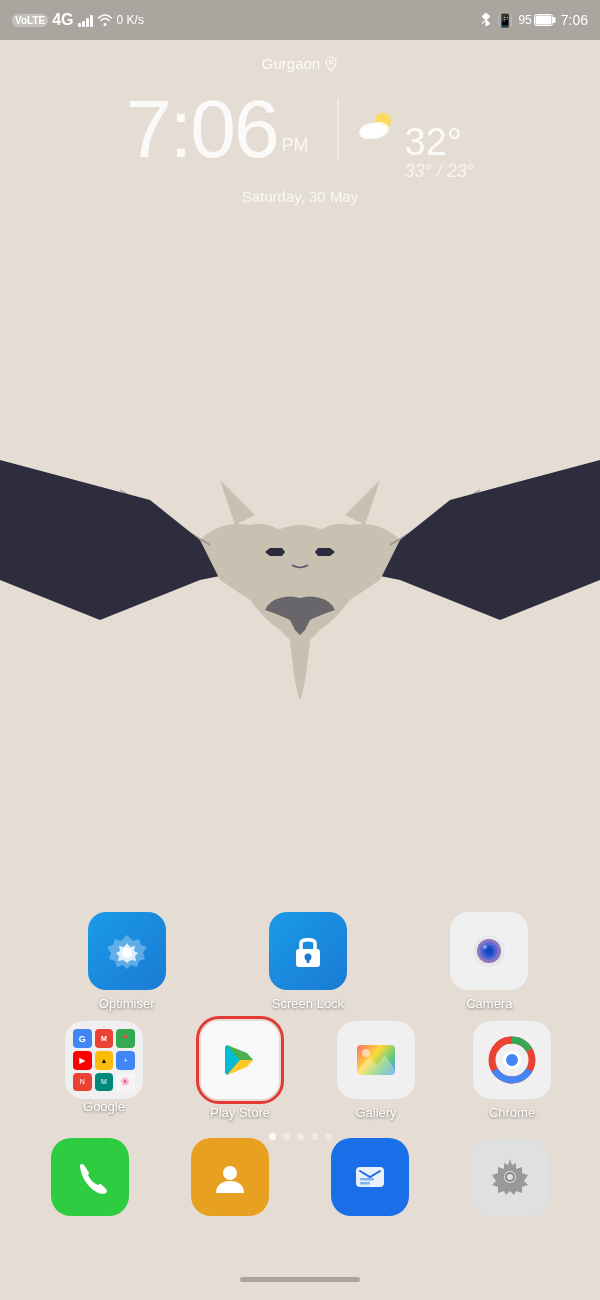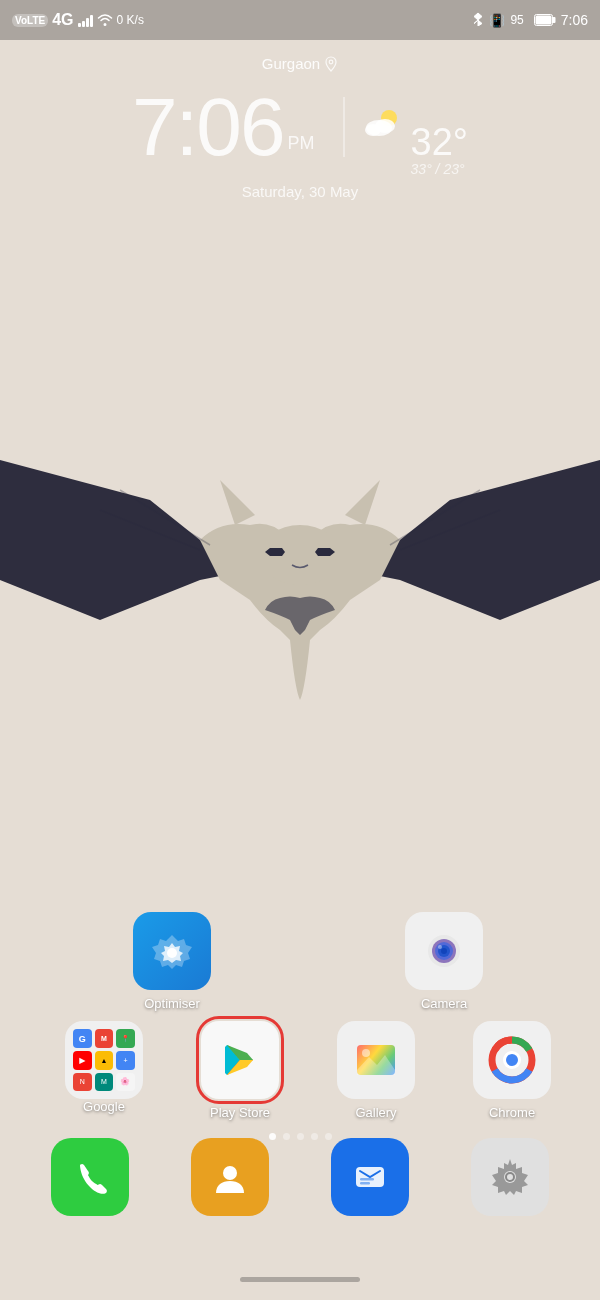--- a/index.html
+++ b/index.html
@@ -106,21 +106,21 @@
       align-items: flex-start;
       margin-top: 47px;
     }
     .weather-temp {
       font-size: 38px;
       font-weight: 200;
       color: rgba(255,255,255,0.85);
       line-height: 1;
     }
     .weather-range {
-      font-size: 14px;
+      font-size: 18px;
       color: rgba(255,255,255,0.7);
       font-style: italic;
     }
     .weather-icon-inline {
       font-size: 36px;
       margin-right: 6px;
       align-self: center;
     }
     .date-row {
       font-size: 15px;
@@ -306,21 +306,21 @@
     </span>
     <span style="font-size:12px;">0 K/s</span>
   </div>
   <div class="status-right">
     <span>
       <svg width="12" height="14" viewBox="0 0 12 14" fill="white">
         <path d="M6 1 L10 4.5 L6 8 L10 11.5 L6 14 L6 8 L2 11.5 L6 8 L2 4.5 L6 1Z" stroke="white" stroke-width="1" fill="white"></path>
       </svg>
     </span>
     <span style="font-size:13px;">📳</span>
-    <span style="display:flex;align-items:center;gap:10px;">
+    <span style="display:flex;align-items:center;gap:2px;">
       <span style="font-size:12px;">95</span>
       <svg width="22" height="12" viewBox="0 0 22 12" fill="none">
         <rect x="0.5" y="0.5" width="18" height="11" rx="2" stroke="white" stroke-width="1"></rect>
         <rect x="18.5" y="3" width="3" height="6" rx="1" fill="white"></rect>
         <rect x="1.5" y="1.5" width="16" height="9" rx="1.5" fill="white"></rect>
       </svg>
     </span>
     <span style="font-size:14px;font-weight:500;">7:06</span>
   </div>
 </div>
@@ -367,20 +367,31 @@
       <div class="app-icon-wrapper optimiser-bg">
         <svg width="44" height="44" viewBox="0 0 44 44" fill="none">
           <path d="M22 6 L28 12 L34 10 L36 16 L42 18 L38 24 L40 30 L34 32 L32 38 L26 36 L22 40 L18 36 L12 38 L10 32 L4 30 L6 24 L2 18 L8 16 L10 10 L16 12 Z" fill="rgba(255,255,255,0.3)"></path>
           <path d="M22 14 L25 18 L30 17 L29 22 L33 24 L30 27 L31 32 L26 31 L22 34 L18 31 L13 32 L14 27 L11 24 L15 22 L14 17 L19 18 Z" fill="rgba(255,255,255,0.8)"></path>
           <circle cx="22" cy="24" r="5" fill="white"></circle>
         </svg>
       </div>
       <span class="app-label">Optimiser</span>
     </div>
 
+    <div class="app-item">
+      <div class="app-icon-wrapper screenlock-bg">
+        <svg width="44" height="44" viewBox="0 0 44 44" fill="none">
+          <rect x="10" y="20" width="24" height="18" rx="3" fill="white"></rect>
+          <path d="M15 20 L15 14 C15 9.6 29 9.6 29 14 L29 20" stroke="white" stroke-width="3.5" fill="none" stroke-linecap="round"></path>
+          <circle cx="22" cy="28" r="3.5" fill="#1a7ad4"></circle>
+          <rect x="20.5" y="30" width="3" height="4" rx="1" fill="#1a7ad4"></rect>
+        </svg>
+      </div>
+      <span class="app-label">Screen Lock</span>
+    </div>
 
 
     <div class="app-item">
       <div class="app-icon-wrapper camera-bg">
         <svg width="44" height="44" viewBox="0 0 44 44" fill="none">
 
           <circle cx="22" cy="22" r="16" fill="#e8e8e8"></circle>
           <circle cx="22" cy="22" r="12" fill="#6644aa" opacity="0.7"></circle>
           <circle cx="22" cy="22" r="9" fill="#4466dd" opacity="0.8"></circle>
           <circle cx="22" cy="22" r="6" fill="#2255cc"></circle>

